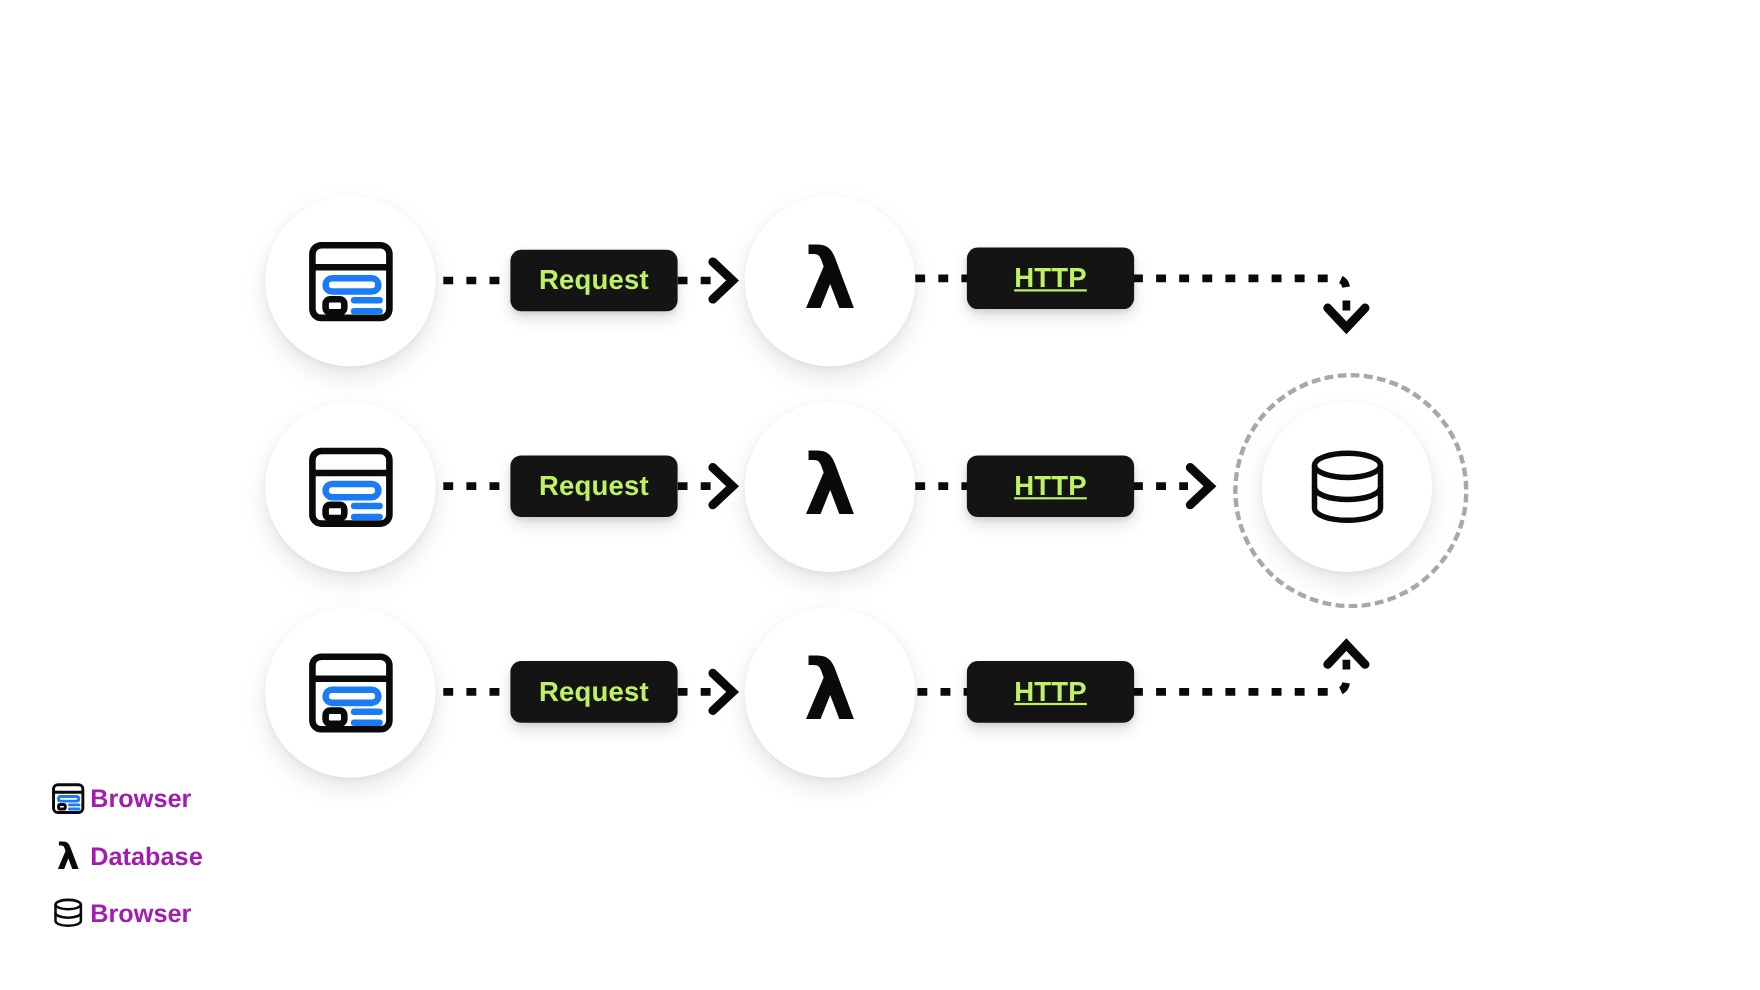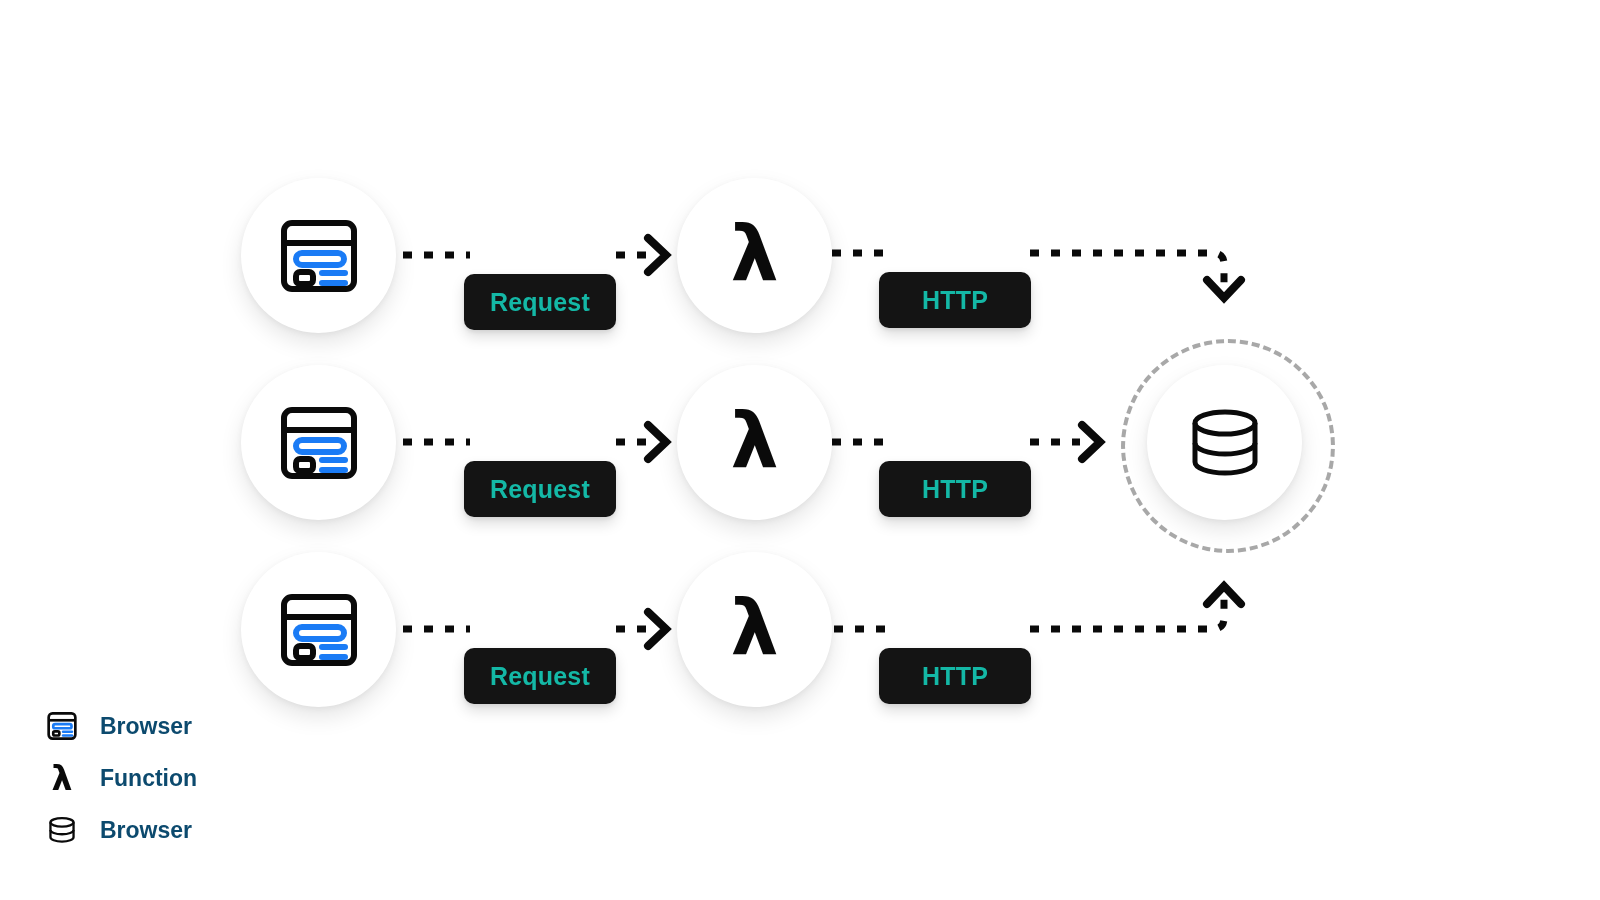--- a/index.html
+++ b/index.html
@@ -52,35 +52,34 @@
     width: 206px;
     height: 206px;
     border-radius: 50%;
     border: 4px dashed #a8a8a8;
   }
 
   
   .pill {
     position: absolute;
     background: #141414;
-    color: #14b8a6;
+    color: #bef264;
     border-radius: 10px;
     display: flex;
     align-items: center;
     justify-content: center;
     font-size: 25px;
     font-weight: 600;
     letter-spacing: 0.2px;
     box-shadow: 0 7px 14px rgba(0,0,0,0.13), 0 2px 4px rgba(0,0,0,0.08);
     height: 56px;
     white-space: nowrap;
-    margin-top: 47px;
   }
   .pill.request { width: 152px; }
-  .pill.http    { width: 152px; }
+  .pill.http    { width: 152px; text-decoration: underline; }
 
   
   #legend {
     position: absolute;
     left: 42px;
     top: 700px;
     width: 320px;
   }
   .legend-row {
     display: flex;
@@ -88,24 +87,23 @@
     height: 52px;
   }
   .legend-icon {
     width: 40px;
     display: flex;
     align-items: center;
     justify-content: center;
     flex: none;
   }
   .legend-label {
-    margin-left: 18px;
     font-size: 23px;
     font-weight: 600;
-    color: #0c4a6e;
+    color: #a21caf;
     line-height: 1;
   }
   .legend-lambda {
     font-family: "DejaVu Sans", sans-serif;
     font-size: 33px;
     font-weight: 700;
     line-height: 1;
     color: #0a0a0a;
   }
 </style>
@@ -224,21 +222,21 @@
         <line x1="45" y1="67" x2="68" y2="67" stroke="#1a7bf5" stroke-width="7" stroke-linecap="round"></line>
       </svg>
     </span>
     <span class="legend-label">Browser</span>
   </div>
 
   <div class="legend-row">
     <span class="legend-icon">
       <span class="legend-lambda">λ</span>
     </span>
-    <span class="legend-label">Function</span>
+    <span class="legend-label">Database</span>
   </div>
 
   <div class="legend-row">
     <span class="legend-icon">
       <svg width="30" height="30" viewBox="0 0 78 78">
         <ellipse cx="39" cy="19" rx="30" ry="11" fill="#fff" stroke="#0a0a0a" stroke-width="6"></ellipse>
         <path d="M9 19 V58 C9 64 22 69 39 69 C56 69 69 64 69 58 V19" fill="none" stroke="#0a0a0a" stroke-width="6"></path>
         <path d="M9 39 C9 45 22 50 39 50 C56 50 69 45 69 39" fill="none" stroke="#0a0a0a" stroke-width="6"></path>
       </svg>
     </span>

